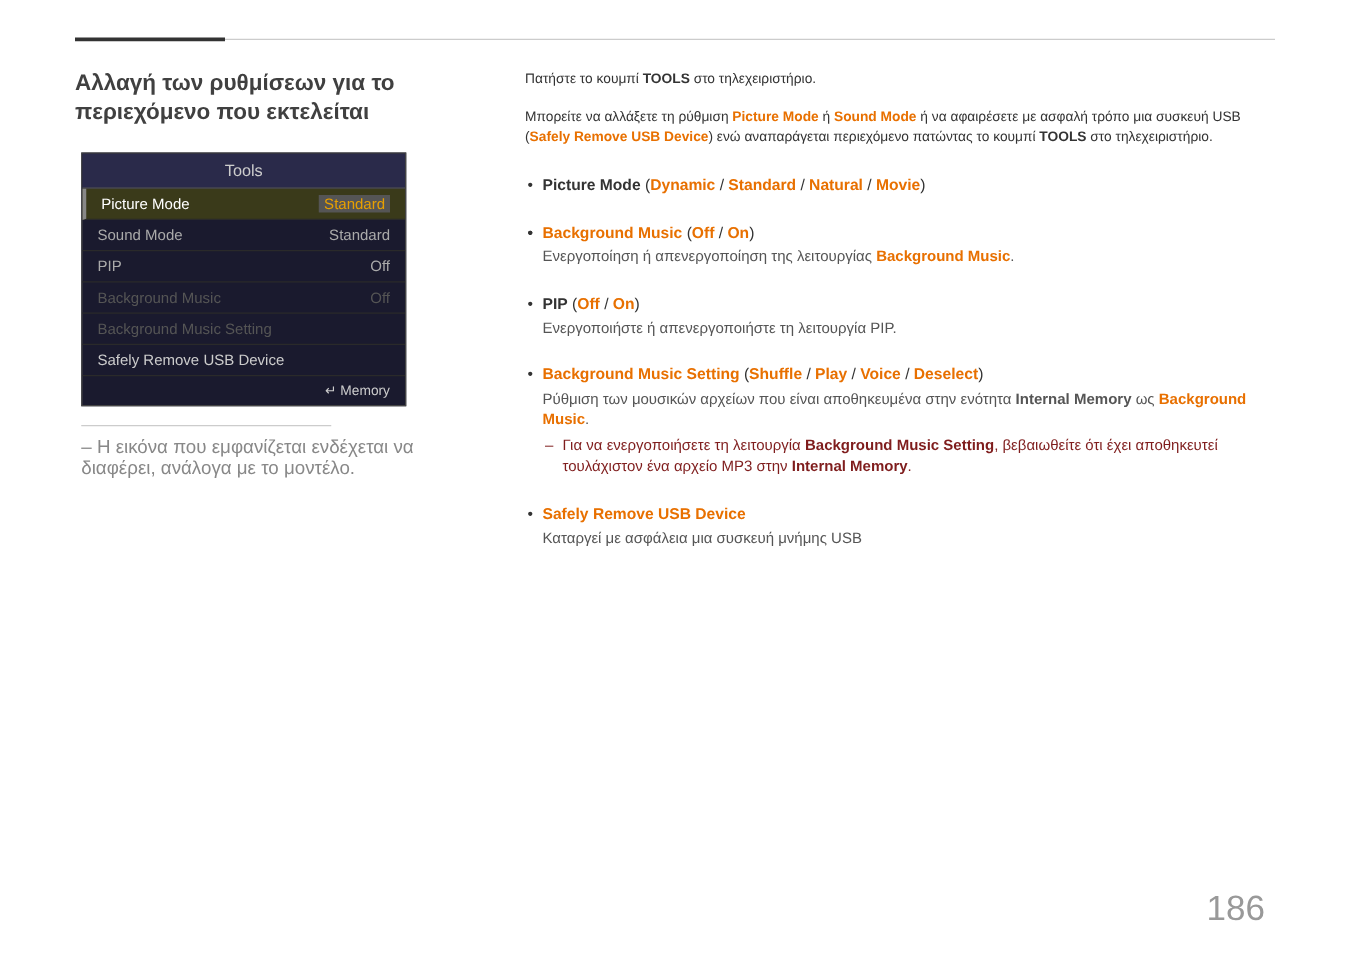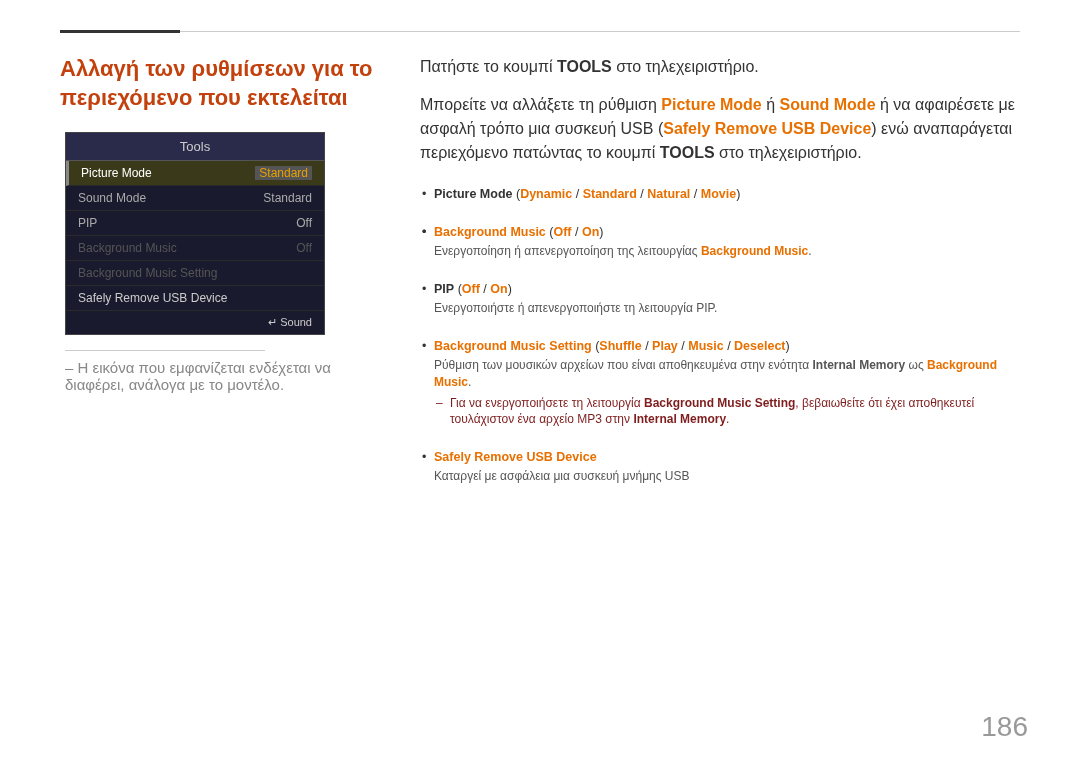--- a/index.html
+++ b/index.html
@@ -57,23 +57,23 @@
       width: 320px;
       flex-shrink: 0;
     }
 
     .right-col {
       flex: 1;
     }
 
     
     .page-title {
-      font-size: 22px;
+      font-size: 18px;
       font-weight: bold;
-      color: #c2410c;
+      color: #404040;
       background-color: #fff;
       line-height: 1.3;
       margin-bottom: 20px;
     }
 
     
     .tools-menu {
       background: #1a1a2e;
       border: 1px solid #444;
       width: 260px;
@@ -152,21 +152,21 @@
     }
 
     .note-text {
       font-size: 15px;
       color: #888;
       padding-left: 5px;
     }
 
     
     .intro-text {
-      font-size: 16px;
+      font-size: 11px;
       color: #333;
       line-height: 1.5;
       margin-bottom: 14px;
     }
     .orange-text { color: #e87000; font-weight: bold; }
 
     .bullet-list {
       list-style: none;
       padding: 0;
     }
@@ -208,21 +208,21 @@
     .dash-note::before {
       content: '–';
       position: absolute;
       left: 2px;
     }
 
     
     .page-number {
       position: absolute;
       bottom: 20px;
-      right: 52px;
+      right: 68px;
       font-size: 28px;
       color: #999;
       font-weight: 300;
     }
   </style>
 </head>
 <body>
 
 <div class="page-container">
 
@@ -264,21 +264,21 @@
           <span class="item-label">Background Music Setting</span>
           <span class="item-value"></span>
         </div>
 
         <div class="menu-item usb">
           <span class="item-label">Safely Remove USB Device</span>
           <span class="item-value"></span>
         </div>
 
         <div class="tools-footer">
-          <span class="return-btn">↵ Sound</span>
+          <span class="return-btn">↵ Memory</span>
         </div>
       </div>
 
       <div class="separator-line"></div>
       <div class="note-text">– Η εικόνα που εμφανίζεται ενδέχεται να διαφέρει, ανάλογα με το μοντέλο.</div>
 
     </div>
 
     <div class="right-col">
 
@@ -321,21 +321,21 @@
             <span class="orange-text">On</span>)
           </div>
           <div class="sub-desc">Ενεργοποιήστε ή απενεργοποιήστε τη λειτουργία PIP.</div>
         </li>
 
         <li>
           <div>
             <strong class="orange-text">Background Music Setting</strong>
             (<span class="orange-text">Shuffle</span> /
             <span class="orange-text">Play</span> /
-            <span class="orange-text">Music</span> /
+            <span class="orange-text">Voice</span> /
             <span class="orange-text">Deselect</span>)
           </div>
           <div class="sub-desc">
             Ρύθμιση των μουσικών αρχείων που είναι αποθηκευμένα στην ενότητα <strong>Internal Memory</strong> ως <strong class="orange-text">Background Music</strong>.
           </div>
           <div class="dash-note">
             Για να ενεργοποιήσετε τη λειτουργία <strong>Background Music Setting</strong>, βεβαιωθείτε ότι έχει αποθηκευτεί τουλάχιστον ένα αρχείο MP3 στην <strong>Internal Memory</strong>.
           </div>
         </li>
 

